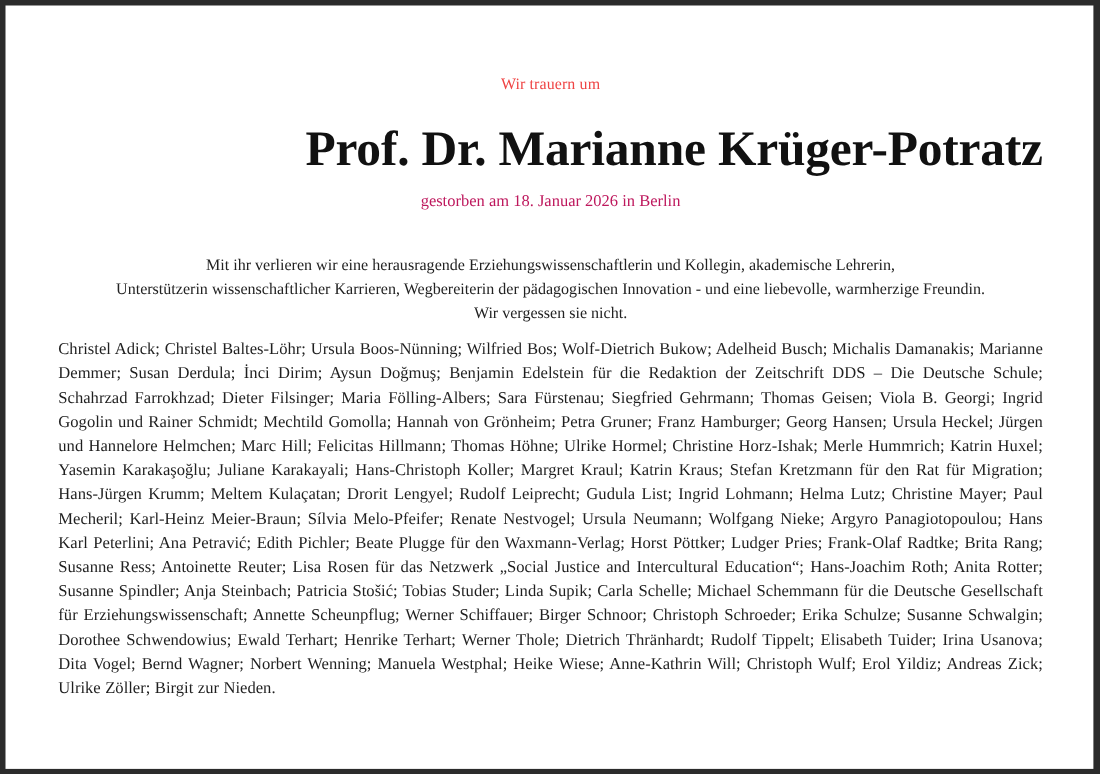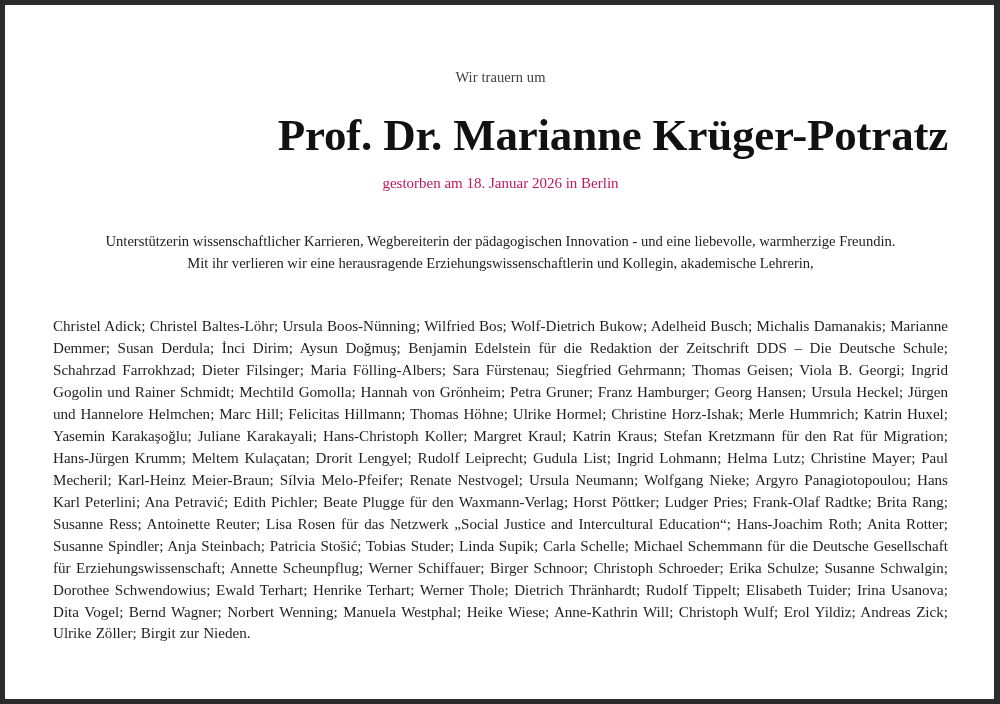--- a/index.html
+++ b/index.html
@@ -26,21 +26,21 @@
     height: 100%;
     background: #ffffff;
     padding: 64px 46px 20px 48px;
     color: #1c1c1c;
   }
 
   .lead-line {
     text-align: center;
     font-size: 14.5px;
     letter-spacing: 0.1px;
-    color: #404040;
+    color: #ef4444;
   }
 
   .deceased-name {
     text-align: right;
     font-weight: bold;
     font-size: 45px;
     letter-spacing: -0.2px;
     margin-top: 26px;
     line-height: 1.04;
     color: #111111;
@@ -59,21 +59,21 @@
     text-align: center;
     font-size: 14.6px;
     line-height: 1.52;
     color: #222222;
   }
   .tribute p {
     margin: 0;
   }
 
   .signatories {
-    margin-top: 42px;
+    margin-top: 12px;
     text-align: justify;
     text-align-last: left;
     font-size: 15.1px;
     line-height: 1.455;
     color: #1f1f1f;
     hyphens: manual;
     word-spacing: 0.02em;
   }
 </style>
 </head>
@@ -82,20 +82,21 @@
 <div id="obituary-frame">
   <div id="obituary-page">
 
     <div class="lead-line">Wir trauern um</div>
 
     <div class="deceased-name">Prof. Dr. Marianne Krüger-Potratz</div>
 
     <div class="death-info">gestorben am 18. Januar 2026 in Berlin</div>
 
     <div class="tribute">
+      <p>Mit ihr verlieren wir eine herausragende Erziehungswissenschaftlerin und Kollegin, akademische Lehrerin,</p>
       <p>Unterstützerin wissenschaftlicher Karrieren, Wegbereiterin der pädagogischen Innovation - und eine liebevolle, warmherzige Freundin.</p>
-      <p>Mit ihr verlieren wir eine herausragende Erziehungswissenschaftlerin und Kollegin, akademische Lehrerin,</p>
+      <p>Wir vergessen sie nicht.</p>
     </div>
 
     <div class="signatories">Christel Adick; Christel Baltes-Löhr; Ursula Boos-Nünning; Wilfried Bos; Wolf-Dietrich Bukow; Adelheid Busch; Michalis Damanakis; Marianne Demmer; Susan Derdula; İnci Dirim; Aysun Doğmuş; Benjamin Edelstein für die Redaktion der Zeitschrift DDS – Die Deutsche Schule; Schahrzad Farrokhzad; Dieter Filsinger; Maria Fölling-Albers; Sara Fürstenau; Siegfried Gehrmann; Thomas Geisen; Viola B. Georgi; Ingrid Gogolin und Rainer Schmidt; Mechtild Gomolla; Hannah von Grönheim; Petra Gruner; Franz Hamburger; Georg Hansen; Ursula Heckel; Jürgen und Hannelore Helmchen; Marc Hill; Felicitas Hillmann; Thomas Höhne; Ulrike Hormel; Christine Horz-Ishak; Merle Hummrich; Katrin Huxel; Yasemin Karakaşoğlu; Juliane Karakayali; Hans-Christoph Koller; Margret Kraul; Katrin Kraus; Stefan Kretzmann für den Rat für Migration; Hans-Jürgen Krumm; Meltem Kulaçatan; Drorit Lengyel; Rudolf Leiprecht; Gudula List; Ingrid Lohmann; Helma Lutz; Christine Mayer; Paul Mecheril; Karl-Heinz Meier-Braun; Sílvia Melo-Pfeifer; Renate Nestvogel; Ursula Neumann; Wolfgang Nieke; Argyro Panagiotopoulou; Hans Karl Peterlini; Ana Petravić; Edith Pichler; Beate Plugge für den Waxmann-Verlag; Horst Pöttker; Ludger Pries; Frank-Olaf Radtke; Brita Rang; Susanne Ress; Antoinette Reuter; Lisa Rosen für das Netzwerk „Social Justice and Intercultural Education“; Hans-Joachim Roth; Anita Rotter; Susanne Spindler; Anja Steinbach; Patricia Stošić; Tobias Studer; Linda Supik; Carla Schelle; Michael Schemmann für die Deutsche Gesellschaft für Erziehungswissenschaft; Annette Scheunpflug; Werner Schiffauer; Birger Schnoor; Christoph Schroeder; Erika Schulze; Susanne Schwalgin; Dorothee Schwendowius; Ewald Terhart; Henrike Terhart; Werner Thole; Dietrich Thränhardt; Rudolf Tippelt; Elisabeth Tuider; Irina Usanova; Dita Vogel; Bernd Wagner; Norbert Wenning; Manuela Westphal; Heike Wiese; Anne-Kathrin Will; Christoph Wulf; Erol Yildiz; Andreas Zick; Ulrike Zöller; Birgit zur Nieden.</div>
 
   </div>
 </div>
 
 </body></html>

